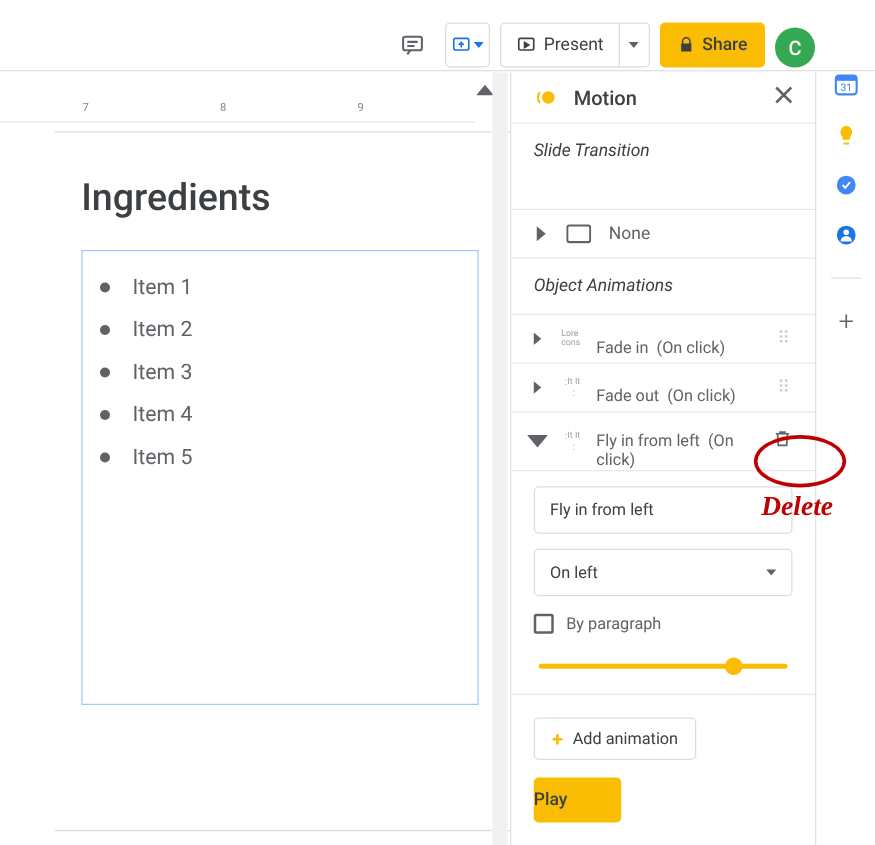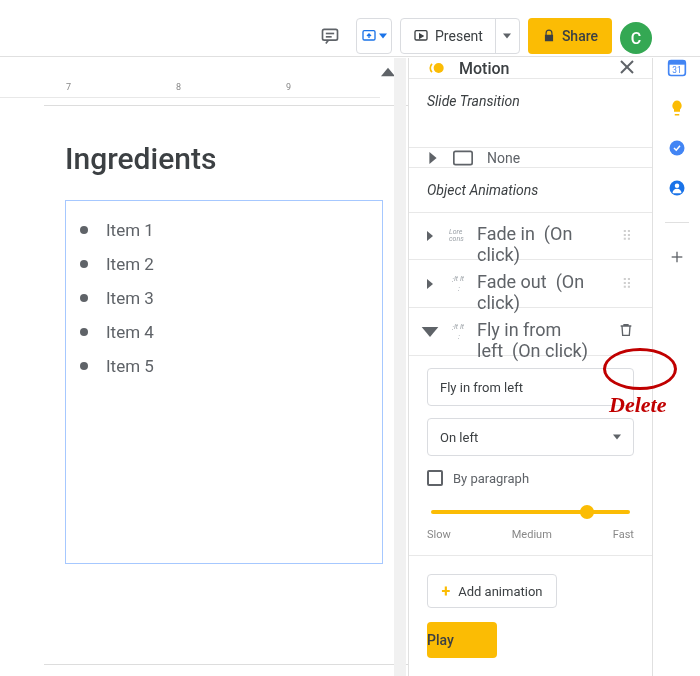--- a/index.html
+++ b/index.html
@@ -223,22 +223,22 @@
   .anim-row {
     height: 48px;
     border-bottom: 1px solid #e8e8e8;
     display: flex;
     align-items: center;
     padding: 0 18px 0 12px;
     gap: 10px;
     color: #5f6368;
     position: relative;
   }
-  .anim-row .thumb { width: 18px; display:flex; justify-content:center;font-style:italic; }
-  .anim-row .name { flex: 1; font-size: 18px; margin-top: 16px; }
+  .anim-row .thumb { width: 18px; display:flex; justify-content:center; }
+  .anim-row .name { flex: 1; font-size: 13px; margin-top: 16px; }
   .anim-row .drag {
     color: #cfcfcf;
     font-size: 14px;
     letter-spacing: 2px;
   }
   .anim-row .chev { width: 18px; color:#5f6368; }
 
   .details {
     padding: 12px 18px 0 18px;
     display: flex;
@@ -533,25 +533,20 @@
         </svg>
     </div>
     <div class="checkbox-row">
       <div class="checkbox"></div>
       <span>By paragraph</span>
     </div>
     <div class="slider-wrap">
       <div class="slider">
         <div class="slider-thumb"></div>
       </div>
-      <div class="slider-labels">
-        <span>Slow</span>
-        <span>Medium</span>
-        <span>Fast</span>
-      </div>
     </div>
   </div>
 
   <div class="panel-footer">
     <div class="add-anim">
       <span class="plus-yellow">+</span>
       <span>Add animation</span>
     </div>
     <div class="play-btn">
       <span>Play</span>

